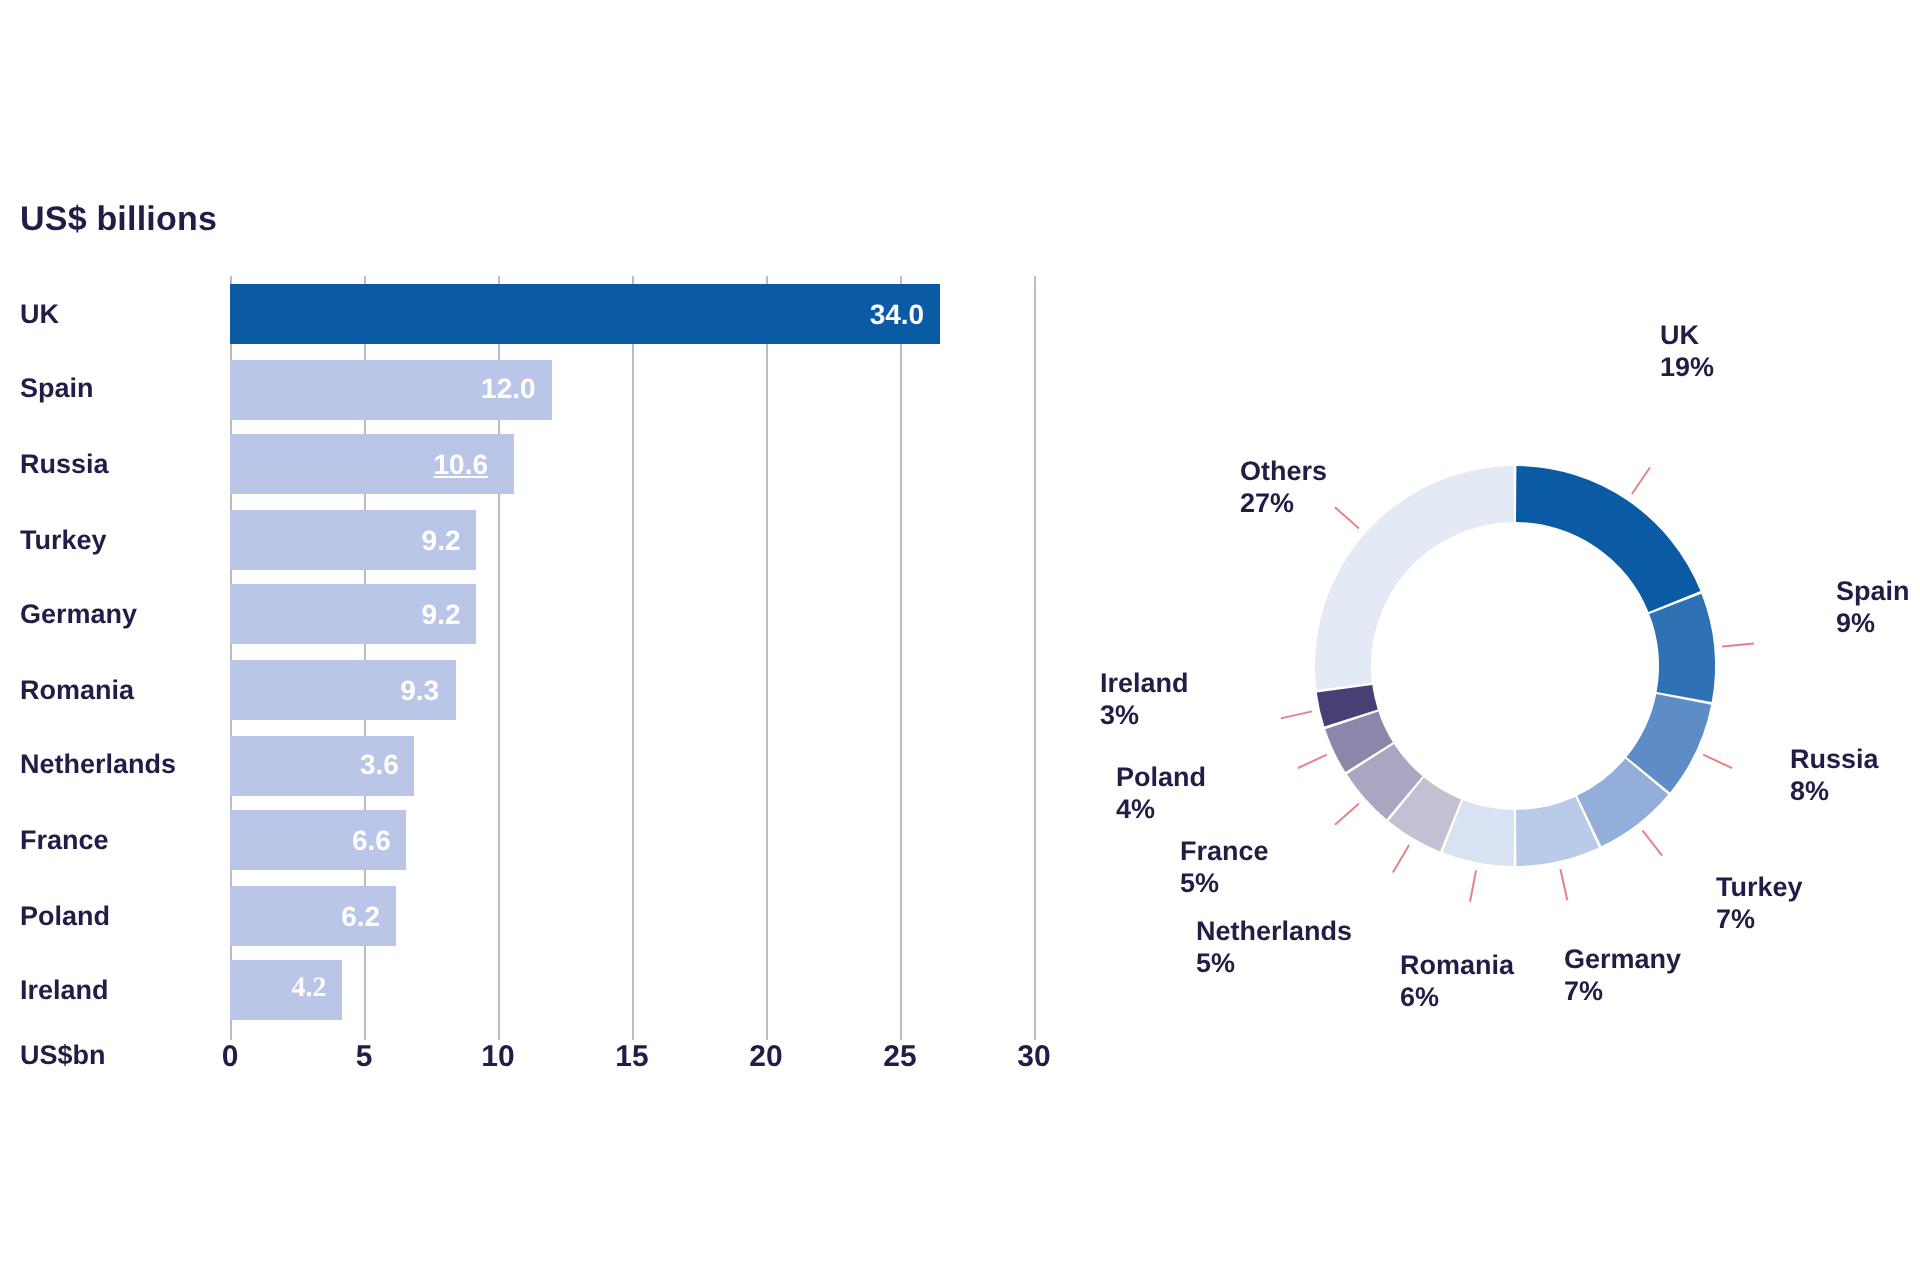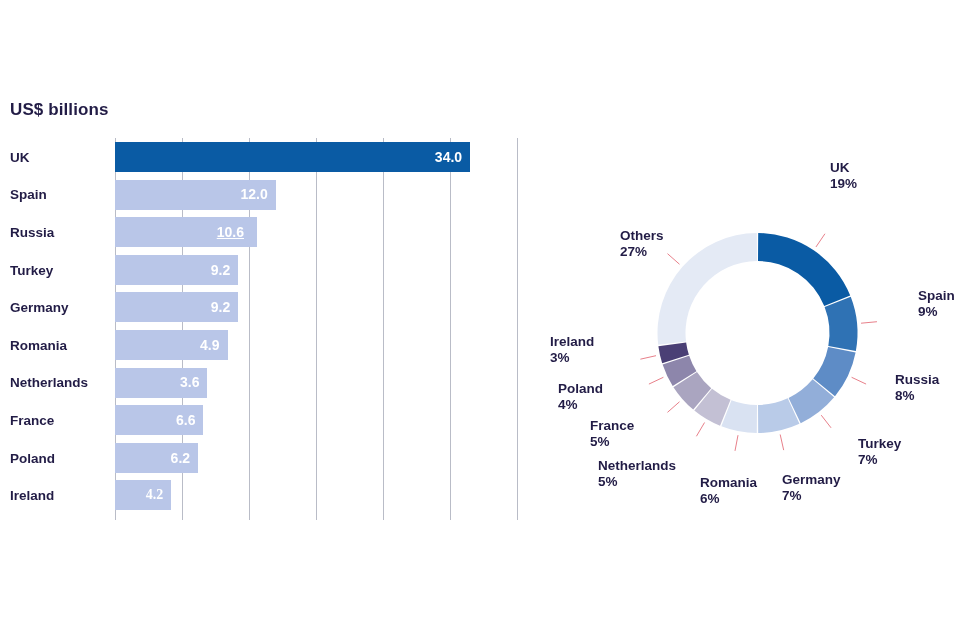--- a/index.html
+++ b/index.html
@@ -158,21 +158,21 @@
         <div class="bar-value" style="left: 230.28px; transform: translate(-100%, -50%);">9.2</div>
       </div>
       <div class="bar-row" style="top: 150.4px;">
         <div class="bar-label">Germany</div>
         <div class="bar-rect" style="width: 123.28px;"></div>
         <div class="bar-value" style="left: 230.28px; transform: translate(-100%, -50%);">9.2</div>
       </div>
       <div class="bar-row" style="top: 188px;">
         <div class="bar-label">Romania</div>
         <div class="bar-rect" style="width: 112.56px;"></div>
-        <div class="bar-value" style="left: 219.56px; transform: translate(-100%, -50%);">4.9</div>
+        <div class="bar-value" style="left: 219.56px; transform: translate(-100%, -50%);">9.3</div>
       </div>
       <div class="bar-row" style="top: 225.6px;">
         <div class="bar-label">Netherlands</div>
         <div class="bar-rect" style="width: 92.46px;"></div>
         <div class="bar-value" style="left: 199.46px; transform: translate(-100%, -50%);">3.6</div>
       </div>
       <div class="bar-row" style="top: 263.2px;">
         <div class="bar-label">France</div>
         <div class="bar-rect" style="width: 88.44px;"></div>
         <div class="bar-value" style="left: 195.44px; transform: translate(-100%, -50%);">6.6</div>
@@ -182,20 +182,38 @@
         <div class="bar-rect" style="width: 83.08px;"></div>
         <div class="bar-value" style="left: 190.08px; transform: translate(-100%, -50%);">6.2</div>
       </div>
       <div class="bar-row" style="top: 338.4px;">
         <div class="bar-label">Ireland</div>
         <div class="bar-rect" style="width: 56.28px;"></div>
         <div class="bar-value" style="left: 163.28px; transform: translate(-100%, -50%); font-family: Liberation Serif, serif;">4.2</div>
       </div>
     </div>
 
+  <div id="axis-row">
+    <div id="axis-caption">US$bn</div>
+
+  <div class="tick-mark" style="left: 115px;"></div>
+      <div class="tick-label" style="left: 115px;">0</div>
+      <div class="tick-mark" style="left: 182px;"></div>
+      <div class="tick-label" style="left: 182px;">5</div>
+      <div class="tick-mark" style="left: 249px;"></div>
+      <div class="tick-label" style="left: 249px;">10</div>
+      <div class="tick-mark" style="left: 316px;"></div>
+      <div class="tick-label" style="left: 316px;">15</div>
+      <div class="tick-mark" style="left: 383px;"></div>
+      <div class="tick-label" style="left: 383px;">20</div>
+      <div class="tick-mark" style="left: 450px;"></div>
+      <div class="tick-label" style="left: 450px;">25</div>
+      <div class="tick-mark" style="left: 517px;"></div>
+      <div class="tick-label" style="left: 517px;">30</div>
+    </div>
 </div>
 
 <div class="panel" id="donut-panel">
 
 
   <svg id="donut-svg" width="420" height="640">
       <path d="M 218.19812602979616 233.00243692946054 A 100 100 0 0 1 310.21838545667873 295.5393406584088
             L 284.2572375288087 306.02832527405434 A 72 72 0 0 0 218.00265074145324 261.0017545892116 Z" fill="#0a5ba4"></path>
       <line x1="275.9566712966216" y1="246.9836202754456" x2="284.9500053422557" y2="233.7503310870526" stroke="#e8808a" stroke-width="1"></line>
       <path d="M 310.7323801215512 296.83754299179077 A 100 100 0 0 1 315.8571470813386 351.051914525056

